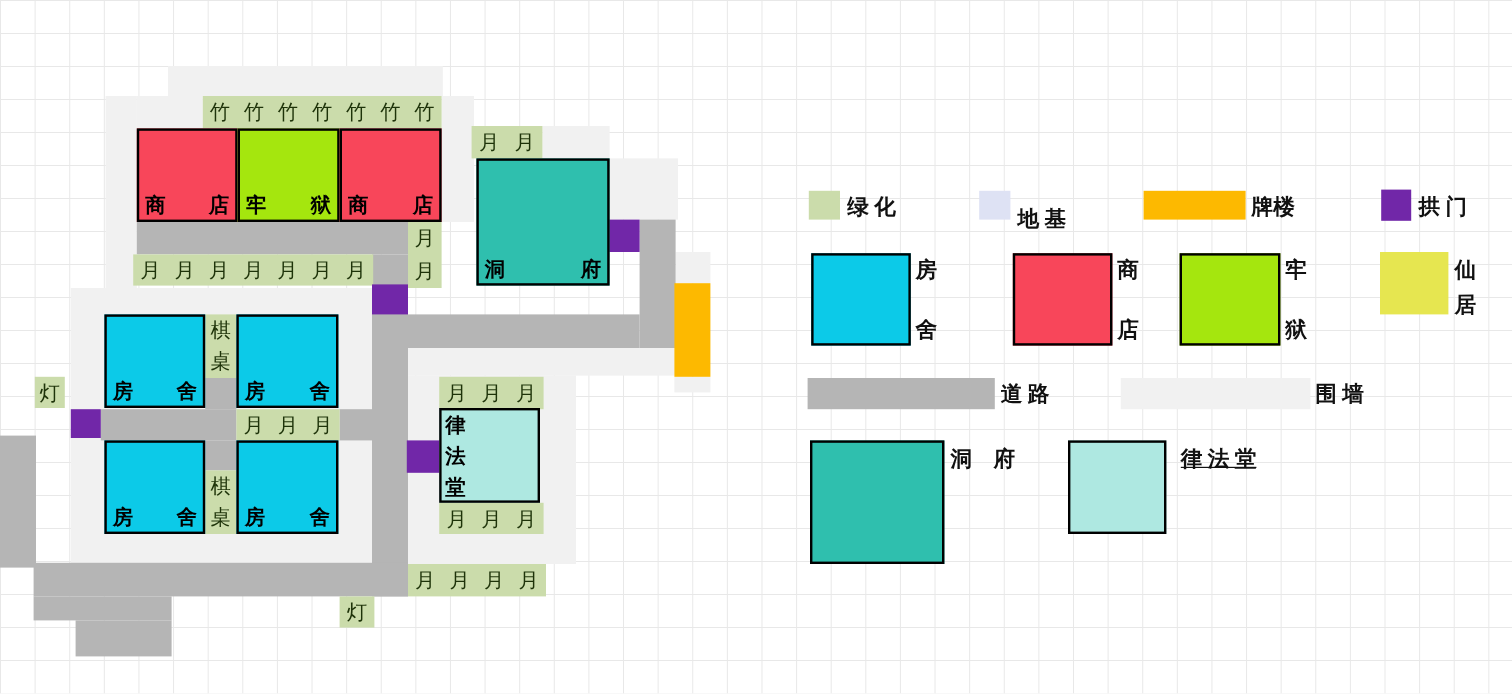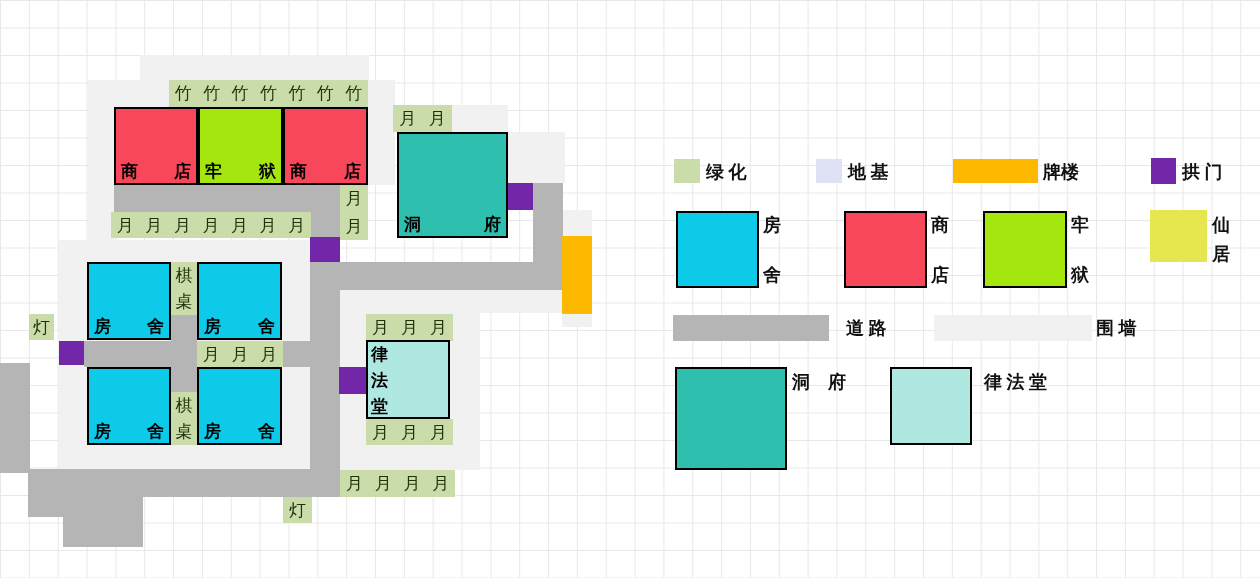--- a/index.html
+++ b/index.html
@@ -155,39 +155,39 @@
       <div class="tile building" style="left: 366px; top: 340px; width: 84px; height: 79px; background: rgb(174, 232, 225);">
         <span class="blabel" style="left: 3px; top: 4px;">律</span>
         <span class="blabel" style="left: 3px; top: 30px;">法</span>
         <span class="blabel" style="left: 3px; top: 56px;">堂</span>
       </div>
     </div>
   <div id="legend-layer" class="abs" style="left:0;top:0;width:1260px;height:578px;">
       <div class="tile legend-swatch" style="left: 674px; top: 159px; width: 26px; height: 24px; background: rgb(203, 220, 171);"></div>
       <div class="legend-label" style="left: 706px; top: 162px; text-align: center;">绿 化</div>
       <div class="tile legend-swatch" style="left: 816px; top: 159px; width: 26px; height: 24px; background: rgb(222, 226, 244);"></div>
-      <div class="legend-label" style="left: 848px; top: 162px; text-align: center;">地 基</div>
+      <div class="legend-label" style="left: 848px; top: 172px; text-align: center;">地 基</div>
       <div class="tile legend-swatch" style="left: 953px; top: 159px; width: 85px; height: 24px; background: rgb(253, 185, 0);"></div>
       <div class="legend-label" style="left: 1043px; top: 162px;">牌楼</div>
       <div class="tile legend-swatch" style="left: 1151px; top: 158px; width: 25px; height: 26px; background: rgb(113, 39, 168);"></div>
       <div class="legend-label" style="left: 1182px; top: 162px;">拱 门</div>
       <div class="tile legend-swatch bordered" style="left: 676px; top: 211px; width: 83px; height: 77px; background: rgb(12, 202, 232);"></div>
       <div class="legend-vchar" style="left: 763px; top: 216px;">房</div>
       <div class="legend-vchar" style="left: 763px; top: 266px;">舍</div>
       <div class="tile legend-swatch bordered" style="left: 844px; top: 211px; width: 83px; height: 77px; background: rgb(248, 70, 90);"></div>
       <div class="legend-vchar" style="left: 931px; top: 216px;">商</div>
       <div class="legend-vchar" style="left: 931px; top: 266px;">店</div>
       <div class="tile legend-swatch bordered" style="left: 983px; top: 211px; width: 84px; height: 77px; background: rgb(165, 230, 14);"></div>
       <div class="legend-vchar" style="left: 1071px; top: 216px;">牢</div>
       <div class="legend-vchar" style="left: 1071px; top: 266px;">狱</div>
       <div class="tile legend-swatch" style="left: 1150px; top: 210px; width: 57px; height: 52px; background: rgb(230, 230, 80);"></div>
       <div class="legend-vchar" style="left: 1212px; top: 216px;">仙</div>
       <div class="legend-vchar" style="left: 1212px; top: 245px;">居</div>
       <div class="tile legend-swatch" style="left: 673px; top: 315px; width: 156px; height: 26px; background: rgb(181, 181, 181);"></div>
-      <div class="legend-label" style="left: 834px; top: 318px; margin-left: 12px;">道 路</div>
+      <div class="legend-label" style="left: 834px; top: 318px;">道 路</div>
       <div class="tile legend-swatch" style="left: 934px; top: 315px; width: 158px; height: 26px; background: rgb(241, 241, 241);"></div>
       <div class="legend-label" style="left: 1096px; top: 318px;">围 墙</div>
       <div class="tile legend-swatch bordered" style="left: 675px; top: 367px; width: 112px; height: 103px; background: rgb(47, 191, 174);"></div>
       <div class="legend-label" style="left: 792px; top: 372px;">洞　府</div>
       <div class="tile legend-swatch bordered" style="left: 890px; top: 367px; width: 82px; height: 78px; background: rgb(174, 232, 225);"></div>
-      <div class="legend-label" style="left: 984px; top: 372px;">律 法 堂</div>
+      <div class="legend-label" style="left: 984px; top: 372px; text-decoration: underline;">律 法 堂</div>
     </div>
 </div>
 
 </body></html>

